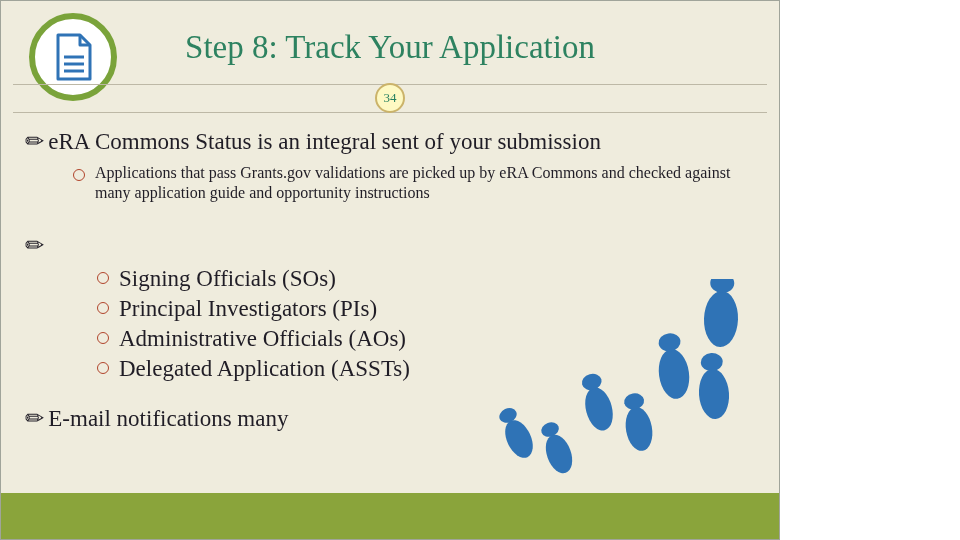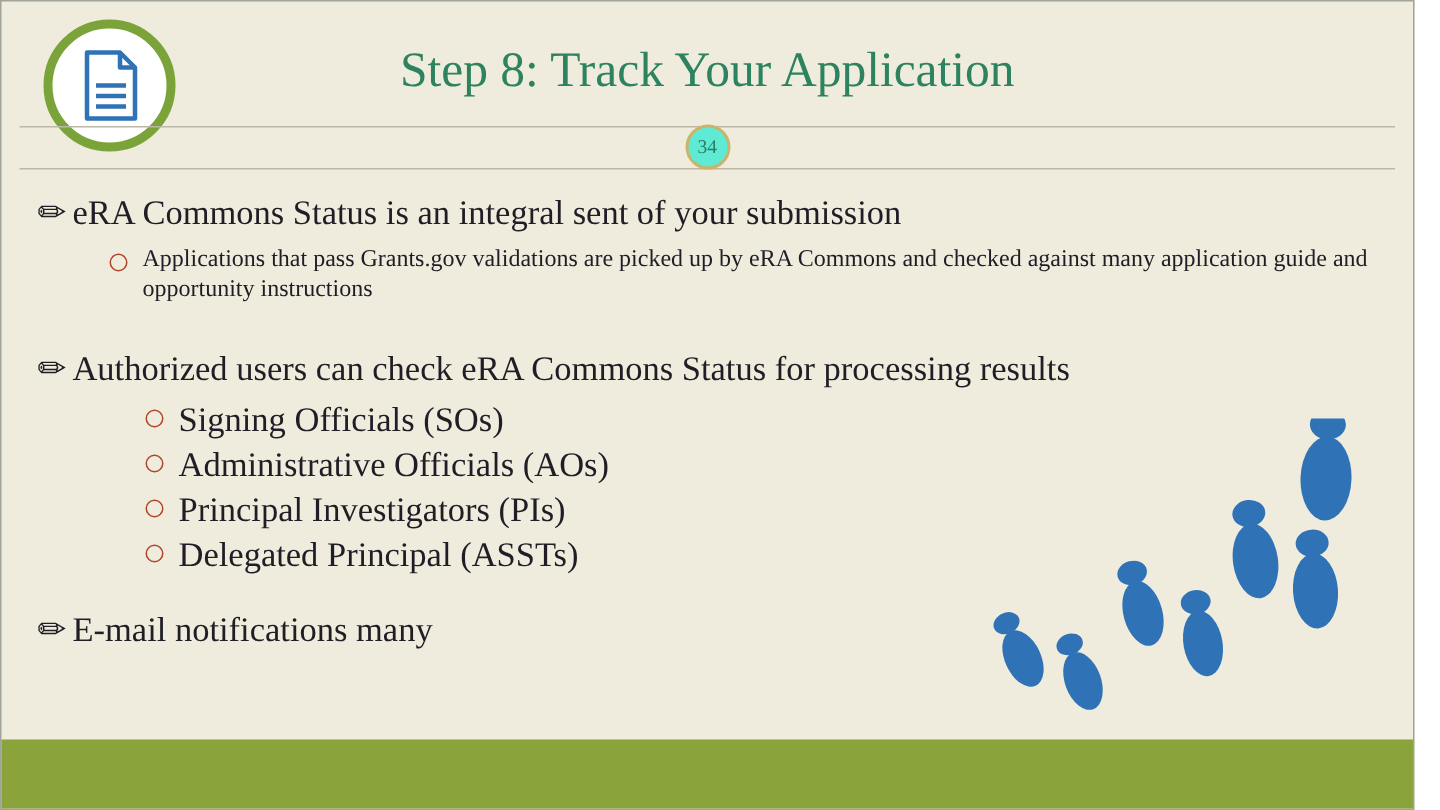--- a/index.html
+++ b/index.html
@@ -1,18 +1,18 @@
 <!DOCTYPE html>
 <html><head>
 <meta charset="utf-8">
 <style>
   * { margin: 0; padding: 0; box-sizing: border-box; }
   html, body { width: 960px; height: 540px; overflow: hidden; font-family: Georgia, 'Times New Roman', serif; }
   .slide {
-    width: 943px; height: 540px;
+    width: 780px; height: 540px;
     background: #efecdd;
     position: relative;
     border: 1px solid #a0a49a;
   }
   .green-bar {
     position: absolute;
     left: 0; bottom: 0;
     width: 100%; height: 46px;
     background: #8aa43b;
   }
@@ -22,21 +22,21 @@
     border-top: 1px solid #bdb8a6;
   }
   .rule-top { top: 83px; }
   .rule-bottom { top: 111px; }
   .page-badge {
     position: absolute;
     top: 82px; left: 50%; transform: translateX(-50%);
     width: 30px; height: 30px;
     border-radius: 50%;
     border: 2px solid #cbb36a;
-    background: #5eead4;
+    background: #fef9c3;
     color: #278060;
     font-size: 13px;
     display: flex; align-items: center; justify-content: center;
     font-family: Georgia, serif;
   }
   .doc-icon {
     position: absolute;
     top: 12px; left: 28px;
     width: 88px; height: 88px;
     border: 6px solid #7aa33a;
@@ -129,37 +129,36 @@
     </div>
     <div class="lvl2">
       <span class="bullet"></span>
       <span>Applications that pass Grants.gov validations are picked up by eRA Commons and checked against many application guide and opportunity instructions</span>
     </div>
 
     <div class="gap"></div>
 
     <div class="lvl1">
       <span class="bullet">✏</span>
-      <span>Authorized users can check eRA Commons Status for processing results</span>
     </div>
     <div class="lvl3">
       <span class="bullet"></span>
       <span>Signing Officials (SOs)</span>
     </div>
     <div class="lvl3">
       <span class="bullet"></span>
+      <span>Principal Investigators (PIs)</span>
+    </div>
+    <div class="lvl3">
+      <span class="bullet"></span>
       <span>Administrative Officials (AOs)</span>
     </div>
     <div class="lvl3">
       <span class="bullet"></span>
-      <span>Principal Investigators (PIs)</span>
-    </div>
-    <div class="lvl3">
-      <span class="bullet"></span>
-      <span>Delegated Principal (ASSTs)</span>
+      <span>Delegated Application (ASSTs)</span>
     </div>
 
     <div class="gap"></div>
 
     <div class="lvl1">
       <span class="bullet">✏</span>
       <span>E-mail notifications many</span>
     </div>
   </div>
 

